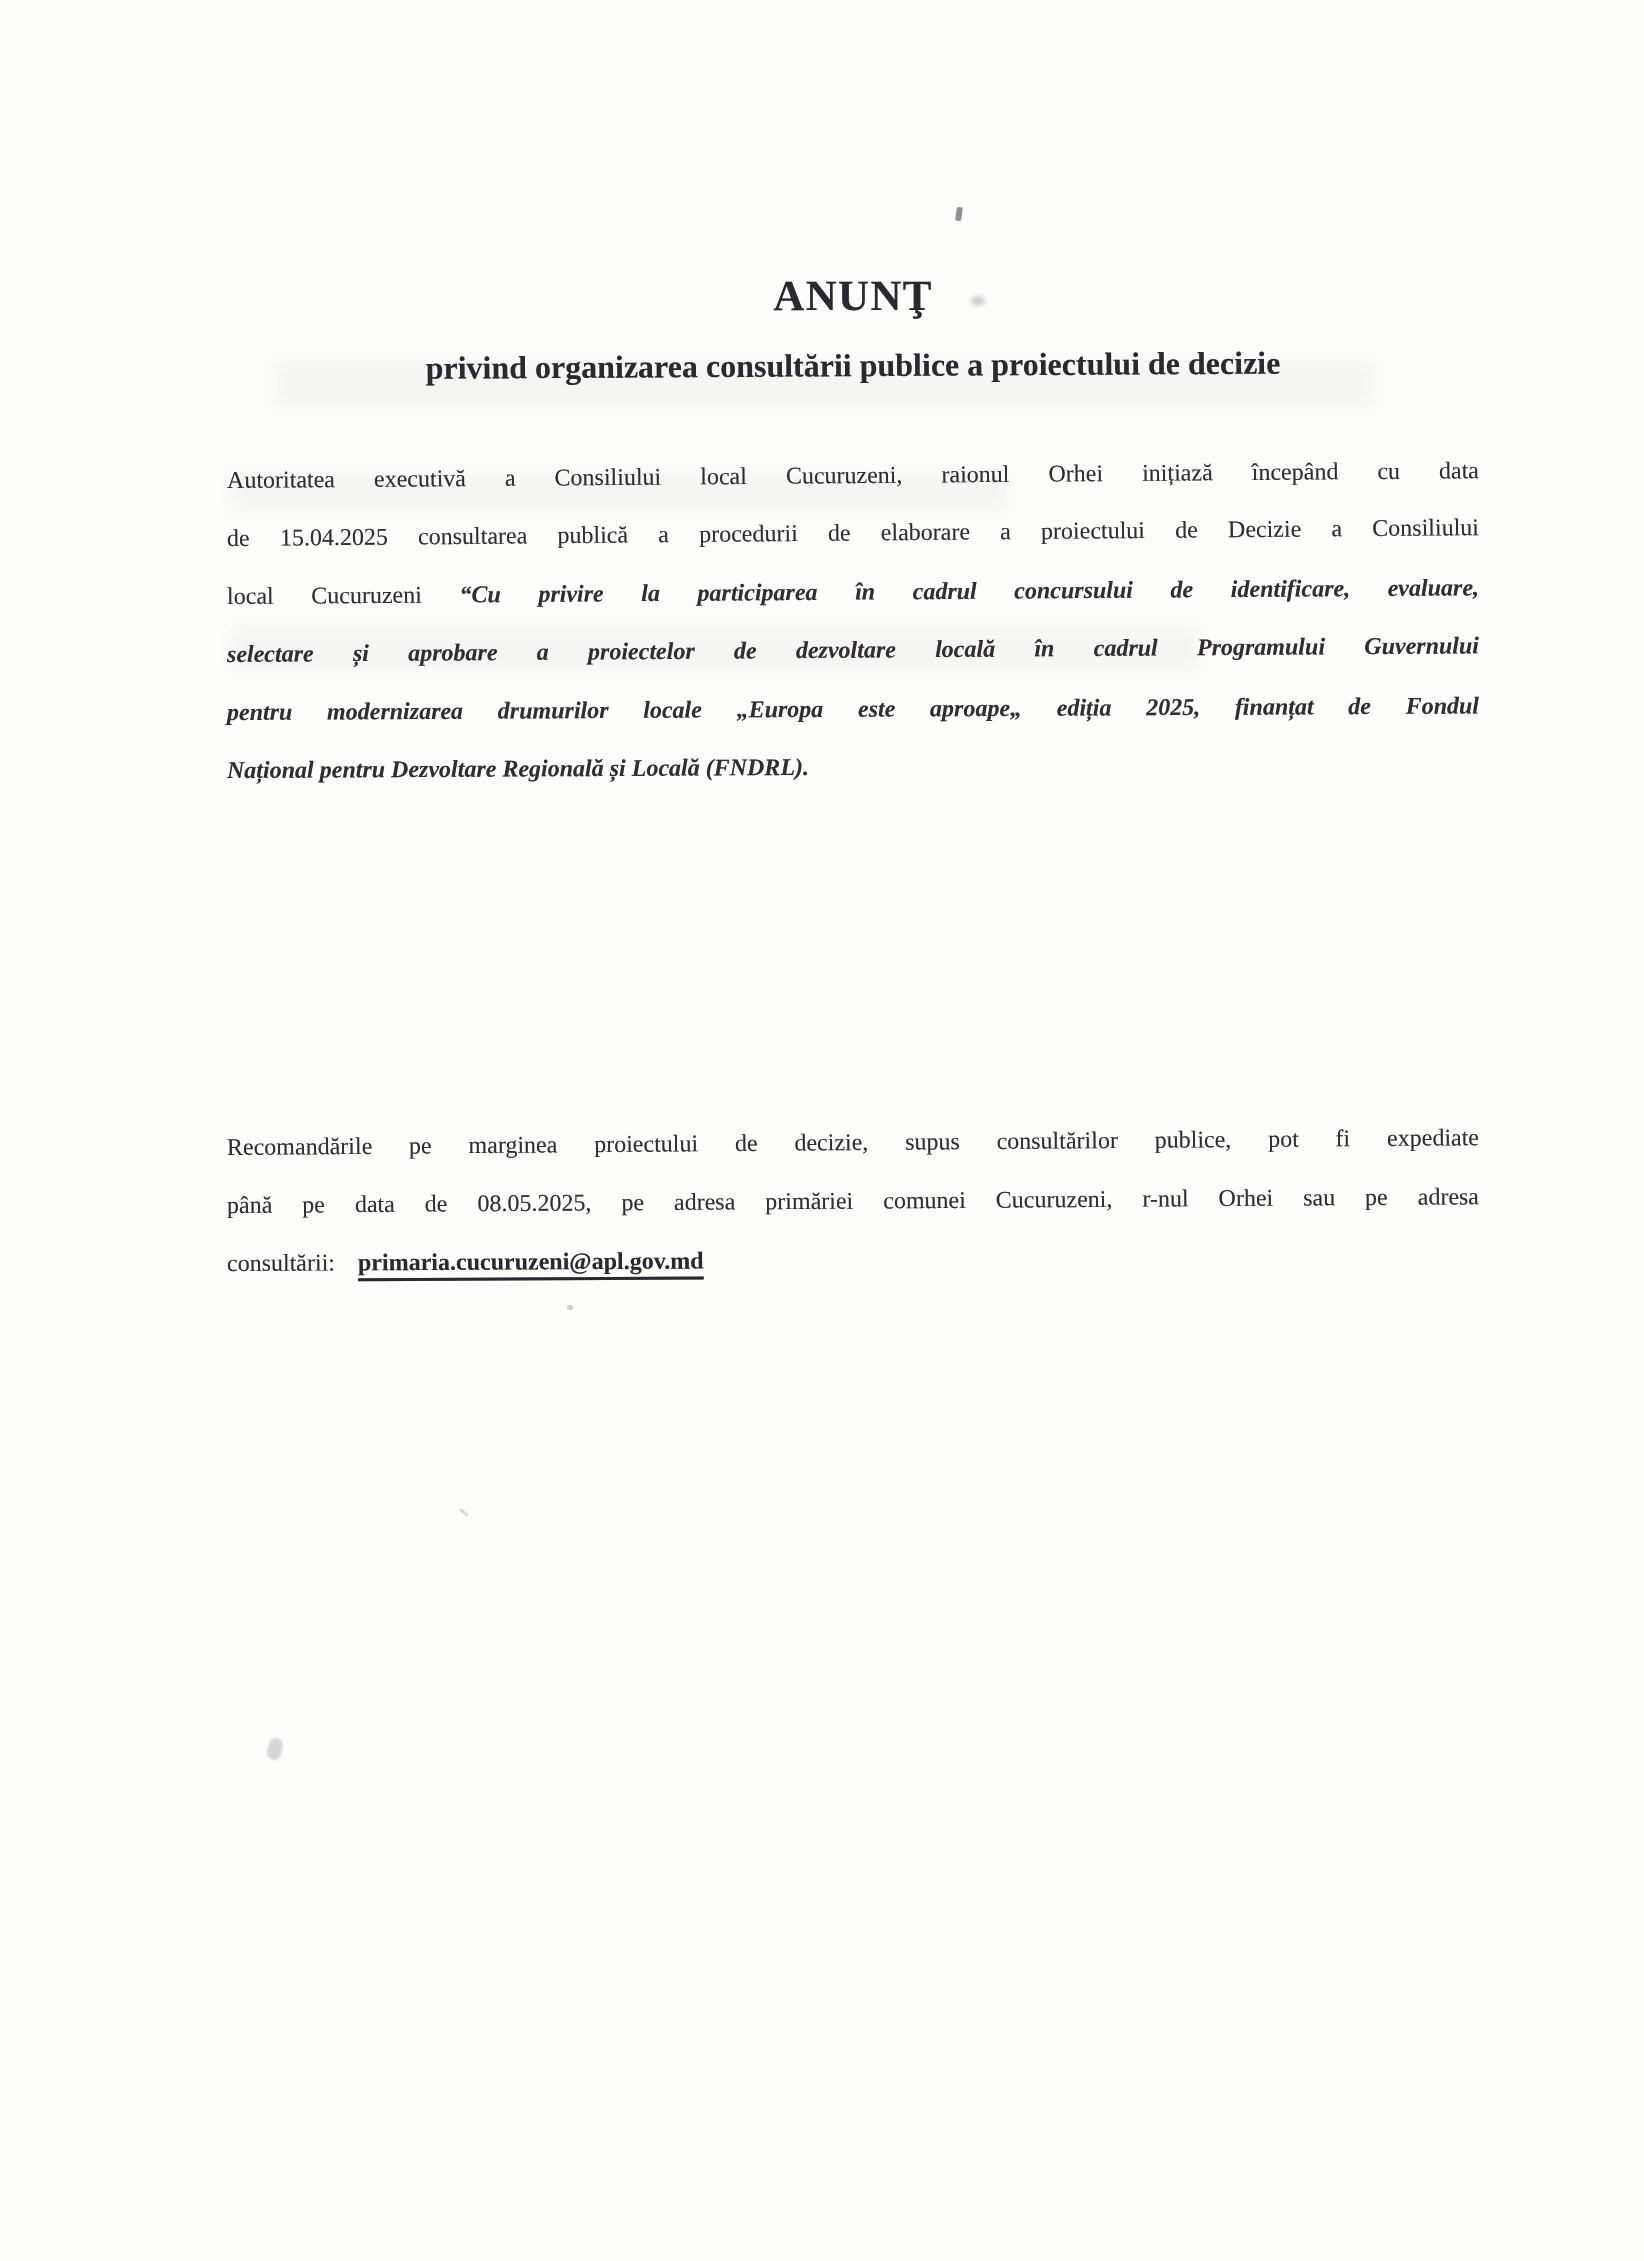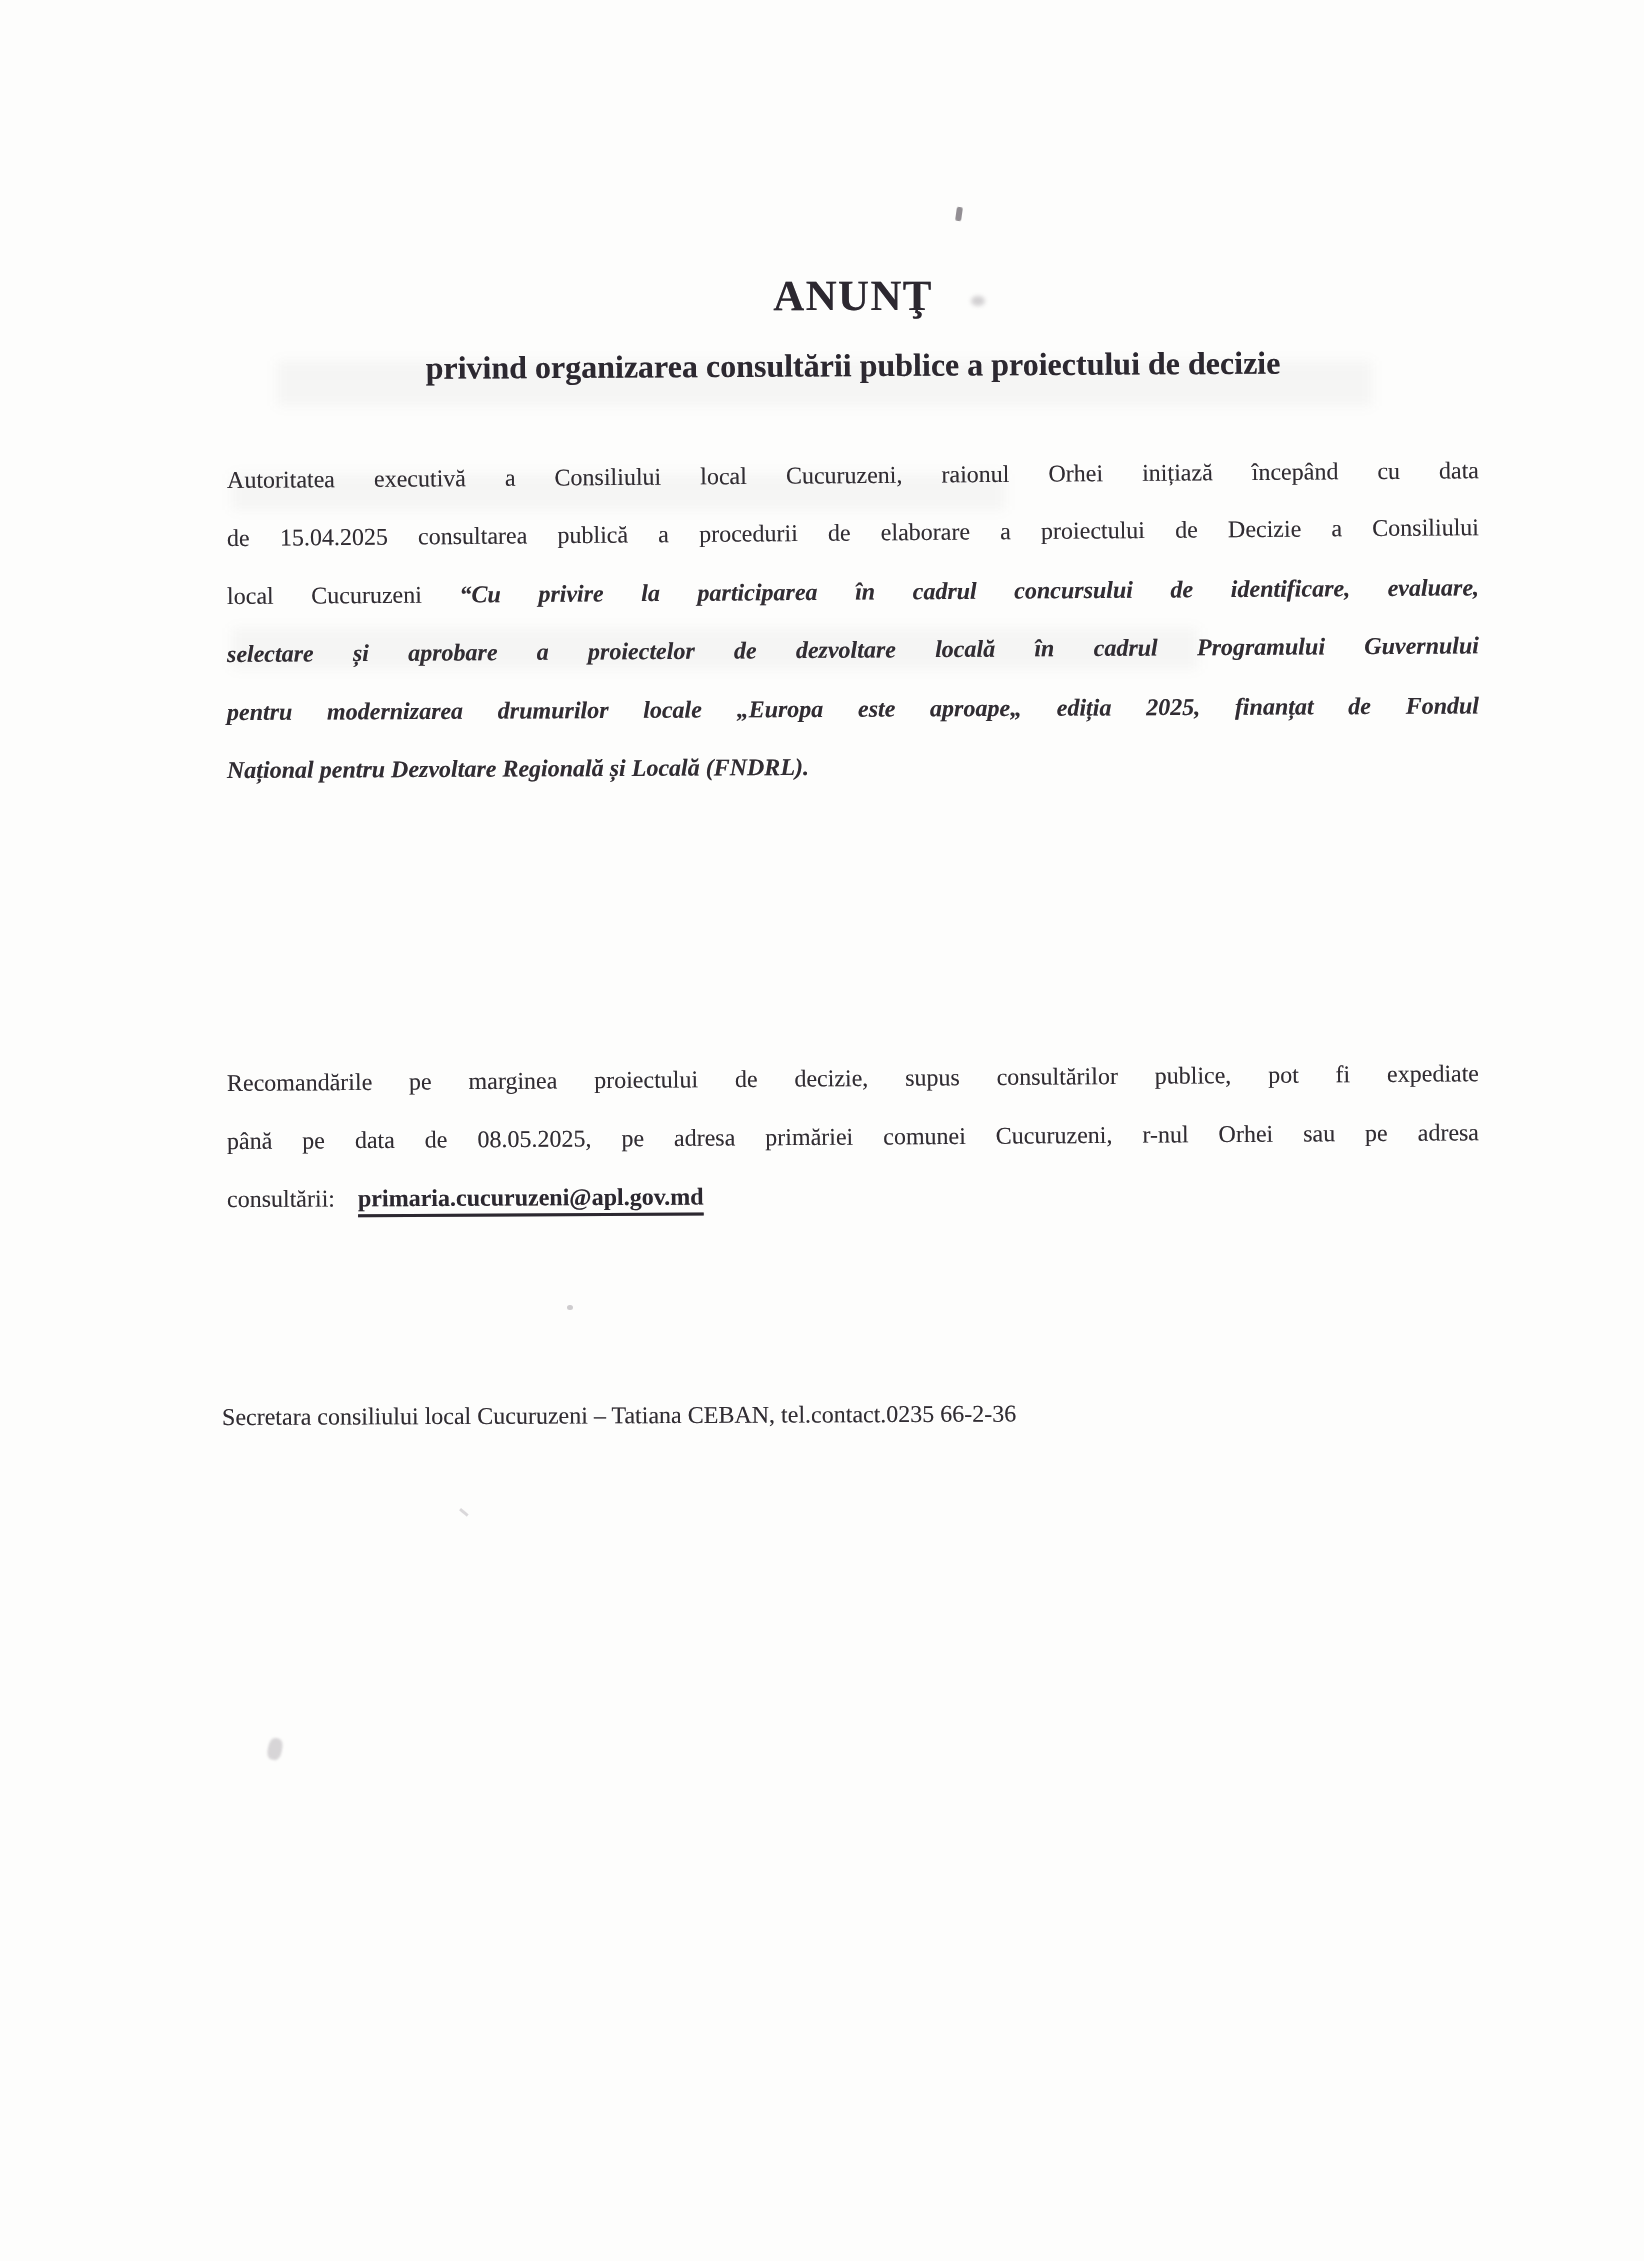--- a/index.html
+++ b/index.html
@@ -53,21 +53,21 @@
     cursor: pointer;
   }
   .r1 { transform: rotate(-0.45deg); }
   .r2 { transform: rotate(-0.3deg); }
   .r3 { transform: rotate(-0.4deg); }
   .r4 { transform: rotate(-0.5deg); }
   .r5 { transform: rotate(-0.25deg); }
   .p1 { top: 451px; }
   .p2 { top: 910px; }
   .p2 .indent { padding-left: 9px; }
-  .p3 { top: 1054px; }
+  .p3 { top: 1118px; }
   .footerline { top: 1388px; }
   .shade {
     position: absolute;
     background: rgba(90,90,95,0.05);
     filter: blur(5.8px);
     pointer-events: none;
   }
   .speck { position: absolute; pointer-events: none; }
   .speck-1 { left: 956px; top: 207px; width: 5.8px; height: 14px; background: #6f6a70; opacity: 0.75; border-radius: 1.9px; transform: rotate(8deg); filter: blur(0.6px); }
   .speck-2 { left: 971px; top: 296px; width: 14px; height: 10.3px; background: #8d888e; opacity: 0.38; border-radius: 50%; filter: blur(1.9px); }
@@ -102,18 +102,15 @@
     <div class="line bi r2">Național pentru Dezvoltare Regională și Locală (FNDRL).</div>
   </div>
 
 
   <div class="col bodytext p3">
     <div class="line jline r1">Recomandările pe marginea proiectului de decizie, supus consultărilor publice, pot fi expediate</div>
     <div class="line jline r3">până pe data de 08.05.2025, pe adresa primăriei comunei Cucuruzeni, r-nul Orhei sau pe adresa</div>
     <div class="line r2"><span>consultării: </span><span style="display:inline-block; width:17px;"></span><span class="emaillink">primaria.cucuruzeni@apl.gov.md</span></div>
   </div>
 
-  <div class="col bodytext footerline">
-    <div class="line r5" style="left:-5.2px;">Secretara consiliului local Cucuruzeni – Tatiana CEBAN, tel.contact.0235 66-2-36</div>
-  </div>
 
 </div>
 
 
 </body></html>

